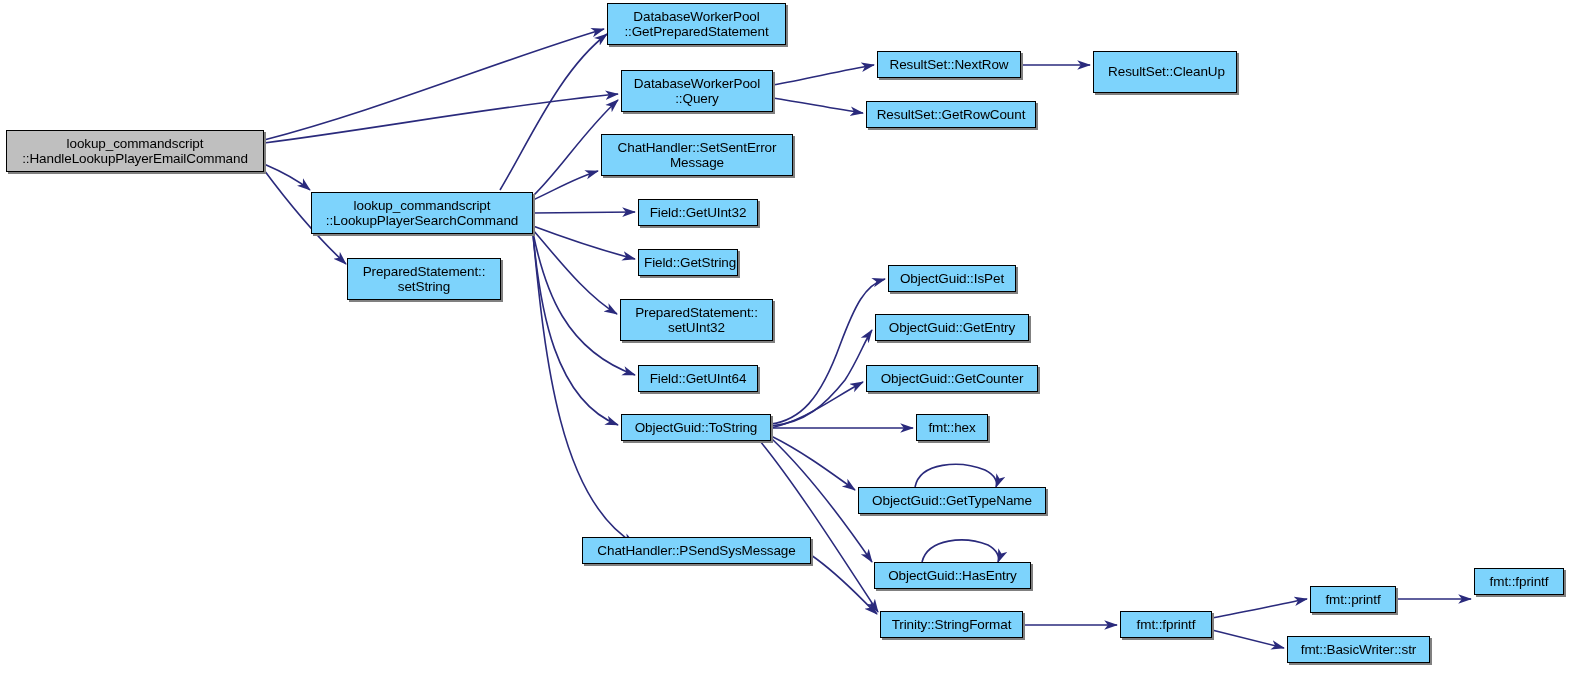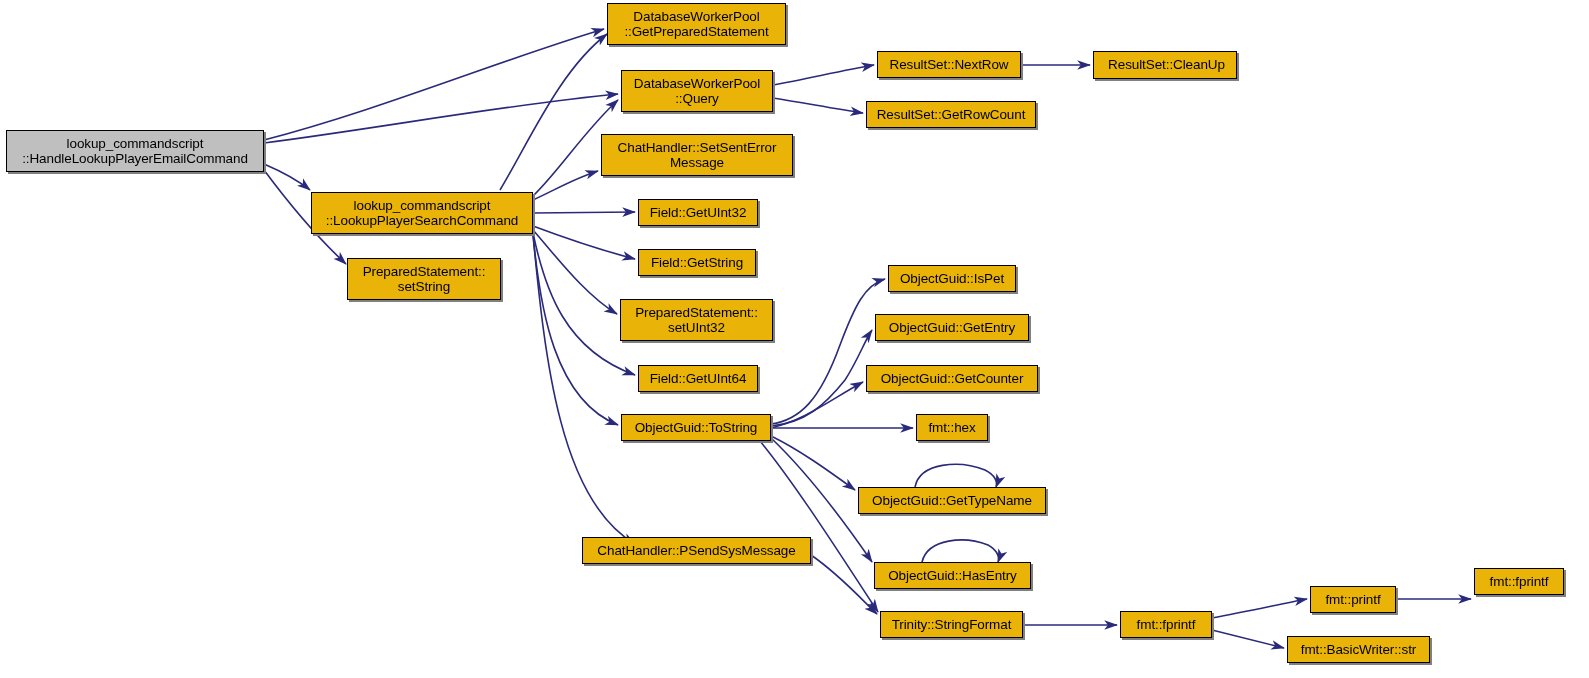--- a/index.html
+++ b/index.html
@@ -22,21 +22,21 @@
     left: 0;
     top: 0;
     width: 1589px;
     height: 678px;
     pointer-events: none;
   }
   .node {
     position: absolute;
     box-sizing: border-box;
     border: 1px solid #000000;
-    background: #eab308;
+    background: #7dd3fc;
     box-shadow: 2px 2px 0 0 #808080;
     display: flex;
     align-items: center;
     justify-content: center;
     text-align: center;
     color: #000000;
     font-size: 13.5px;
     line-height: 15.5px;
     letter-spacing: -0.1px;
     white-space: pre-line;
@@ -95,28 +95,28 @@
       </g>
   </svg>
   <div id="nodes-group">
       <div class="node root" style="left: 6px; top: 130px; width: 258px; height: 42px;"><span>lookup_commandscript
 ::HandleLookupPlayerEmailCommand</span></div>
       <div class="node" style="left: 607px; top: 3px; width: 179px; height: 42px;"><span>DatabaseWorkerPool
 ::GetPreparedStatement</span></div>
       <div class="node" style="left: 621px; top: 70px; width: 152px; height: 42px;"><span>DatabaseWorkerPool
 ::Query</span></div>
       <div class="node" style="left: 877px; top: 51px; width: 144px; height: 27px;"><span>ResultSet::NextRow</span></div>
-      <div class="node" style="left: 1093px; top: 51px; width: 144px; height: 28px; padding-left: 8px;"><span>ResultSet::CleanUp</span></div>
+      <div class="node" style="left: 1093px; top: 51px; width: 144px; height: 42px; padding-left: 8px;"><span>ResultSet::CleanUp</span></div>
       <div class="node" style="left: 866px; top: 101px; width: 170px; height: 27px;"><span>ResultSet::GetRowCount</span></div>
       <div class="node" style="left: 601px; top: 134px; width: 192px; height: 42px;"><span>ChatHandler::SetSentError
 Message</span></div>
       <div class="node" style="left: 311px; top: 192px; width: 222px; height: 42px;"><span>lookup_commandscript
 ::LookupPlayerSearchCommand</span></div>
       <div class="node" style="left: 638px; top: 199px; width: 120px; height: 27px;"><span>Field::GetUInt32</span></div>
-      <div class="node" style="left: 638px; top: 249px; width: 118px; height: 27px;"><span>Field::GetString</span></div>
+      <div class="node" style="left: 638px; top: 249px; width: 100px; height: 27px;"><span>Field::GetString</span></div>
       <div class="node" style="left: 347px; top: 258px; width: 154px; height: 42px;"><span>PreparedStatement::
 setString</span></div>
       <div class="node" style="left: 888px; top: 265px; width: 128px; height: 27px;"><span>ObjectGuid::IsPet</span></div>
       <div class="node" style="left: 875px; top: 314px; width: 154px; height: 27px; text-align: center;"><span>ObjectGuid::GetEntry</span></div>
       <div class="node" style="left: 620px; top: 299px; width: 153px; height: 42px;"><span>PreparedStatement::
 setUInt32</span></div>
       <div class="node" style="left: 866px; top: 365px; width: 172px; height: 27px;"><span>ObjectGuid::GetCounter</span></div>
       <div class="node" style="left: 638px; top: 365px; width: 120px; height: 27px;"><span>Field::GetUInt64</span></div>
       <div class="node" style="left: 621px; top: 414px; width: 150px; height: 27px;"><span>ObjectGuid::ToString</span></div>
       <div class="node" style="left: 916px; top: 414px; width: 72px; height: 27px;"><span>fmt::hex</span></div>

